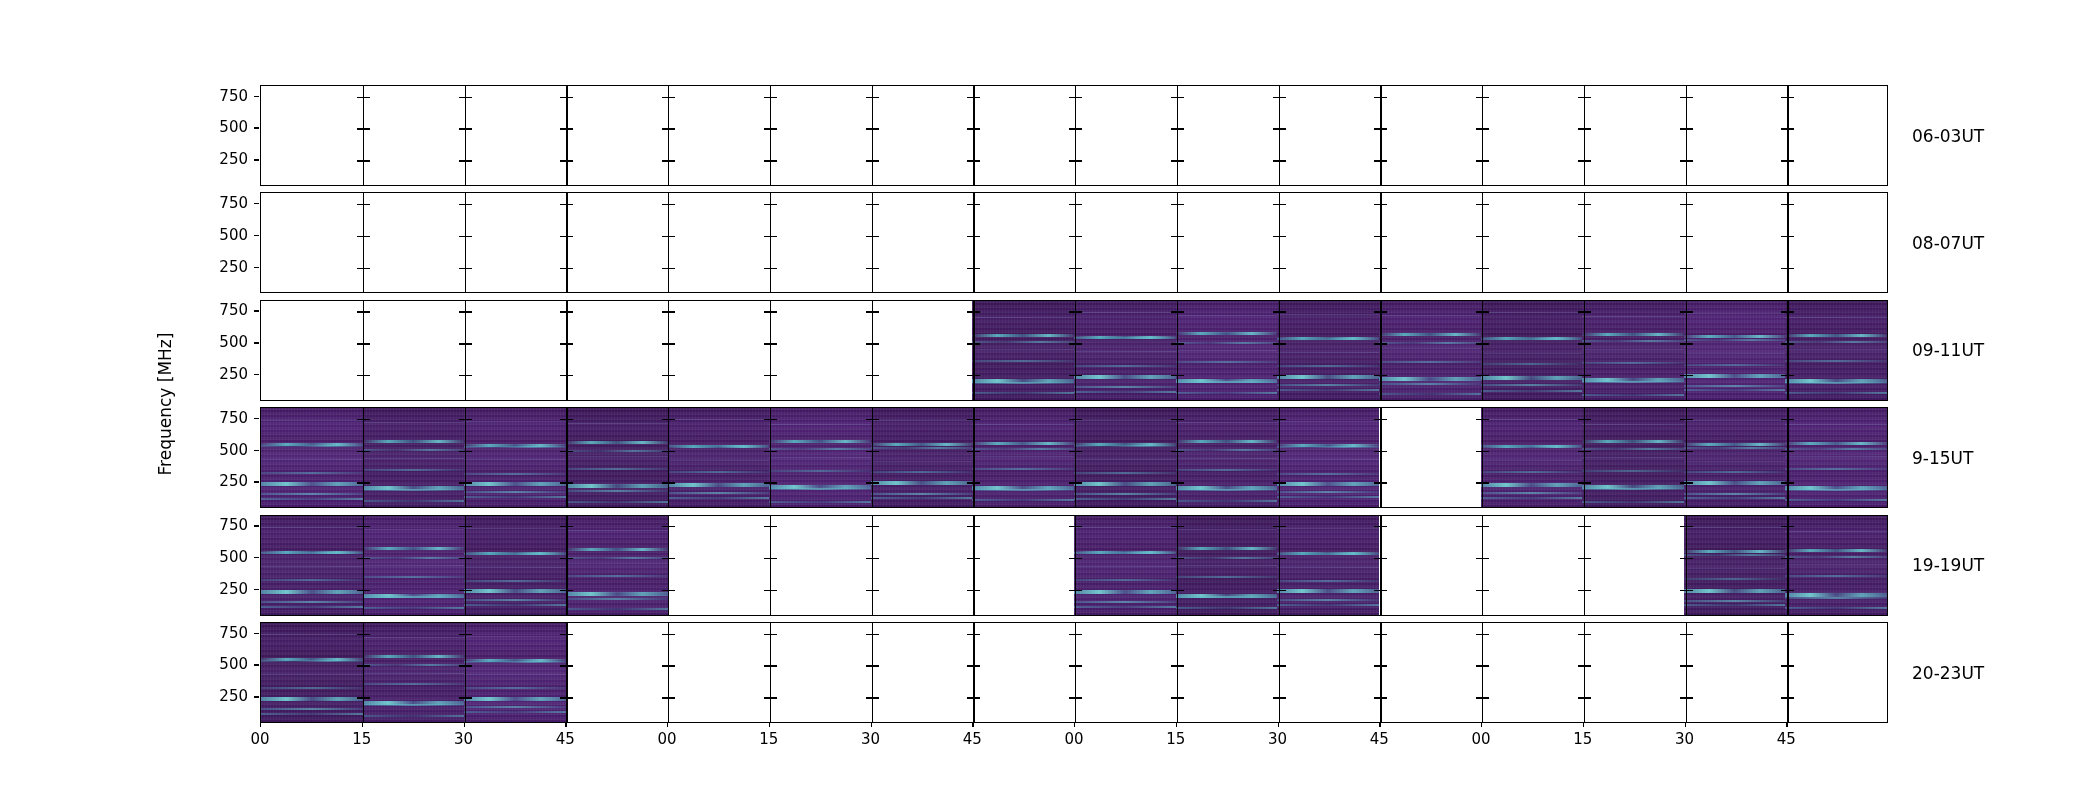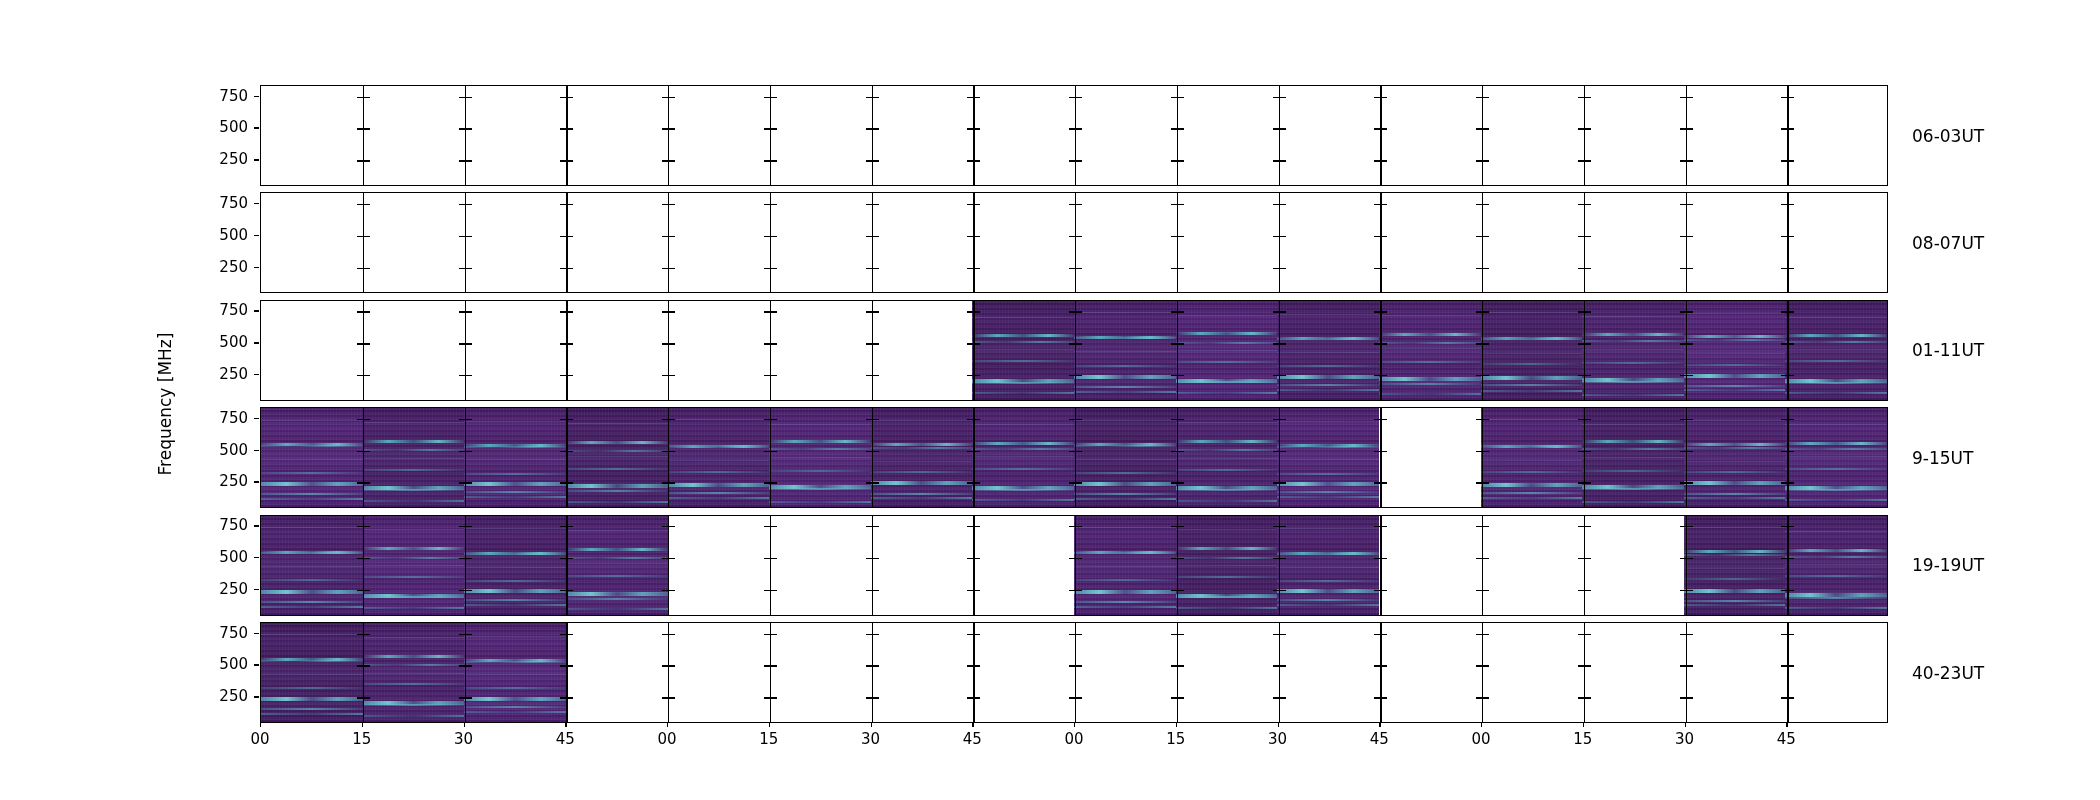--- a/index.html
+++ b/index.html
@@ -1325,19 +1325,19 @@
       <div class="xtick-lab" style="left: 1322.75px;">15</div>
       <div class="xtick-mark" style="left: 1424.5px;"></div>
       <div class="xtick-lab" style="left: 1424.5px;">30</div>
       <div class="xtick-mark" style="left: 1526.25px;"></div>
       <div class="xtick-lab" style="left: 1526.25px;">45</div>
     </div>
 
   <div id="rowlabels">
       <div class="rowlab" style="top: 135.5px;">06-03UT</div>
       <div class="rowlab" style="top: 242.9px;">08-07UT</div>
-      <div class="rowlab" style="top: 350.3px;">01-11UT</div>
+      <div class="rowlab" style="top: 350.3px;">09-11UT</div>
       <div class="rowlab" style="top: 457.7px;">9-15UT</div>
       <div class="rowlab" style="top: 565.1px;">19-19UT</div>
-      <div class="rowlab" style="top: 672.5px;">40-23UT</div>
+      <div class="rowlab" style="top: 672.5px;">20-23UT</div>
     </div>
 
 </div>
 
 </body></html>

